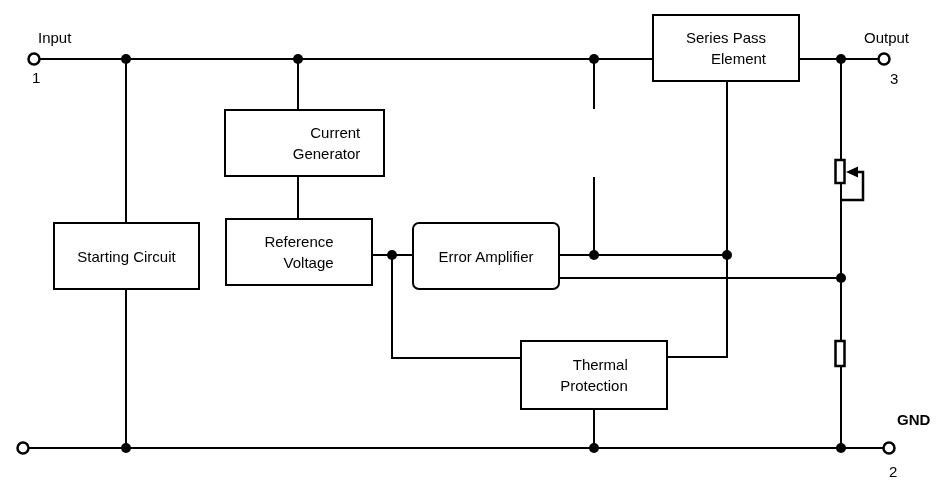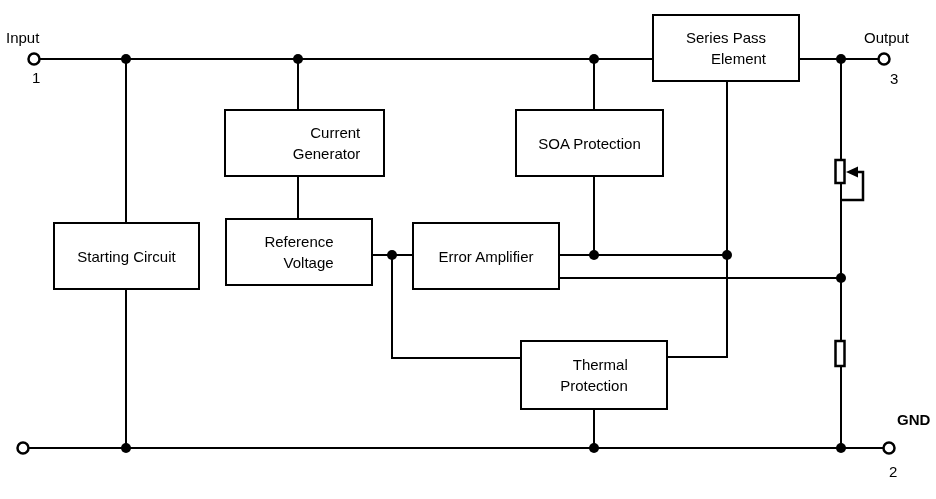--- a/index.html
+++ b/index.html
@@ -31,24 +31,24 @@
     font-size: 15px;
     line-height: 16px;
     white-space: nowrap;
   }
   
   .b-series-pass        { left: 652px; top: 14px;  width: 148px; height: 68px; }
   .b-current-generator  { left: 224px; top: 109px; width: 161px; height: 68px; padding-left: 44px; }
   .b-soa-protection     { left: 515px; top: 109px; width: 149px; height: 68px; }
   .b-starting-circuit   { left: 53px;  top: 222px; width: 147px; height: 68px; }
   .b-reference-voltage  { left: 225px; top: 218px; width: 148px; height: 68px; }
-  .b-error-amplifier    { left: 412px; top: 222px; width: 148px; height: 68px; }
+  .b-error-amplifier    { left: 412px; top: 222px; width: 148px; height: 68px; border-radius: 7px; }
   .b-thermal-protection { left: 520px; top: 324px; width: 148px; height: 70px; margin-top: 16px; }
   
-  .l-input  { left: 6px;  top: 30px;  }
+  .l-input  { left: 38px;  top: 30px;  }
   .l-pin1   { left: 32px;  top: 70px;  }
   .l-output { left: 864px; top: 30px;  }
   .l-pin3   { left: 890px; top: 71px;  }
   .l-gnd    { left: 897px; top: 412px; font-weight: bold; }
   .l-pin2   { left: 889px; top: 464px; }
 </style>
 </head>
 <body>
 
 <div class="stage">
@@ -110,23 +110,20 @@
   </svg>
 
   <div class="block b-series-pass">
     <span>Series Pass
 Element</span>
   </div>
   <div class="block b-current-generator">
     <span>Current
 Generator</span>
   </div>
-  <div class="block b-soa-protection">
-    <span>SOA Protection</span>
-  </div>
   <div class="block b-starting-circuit">
     <span>Starting Circuit</span>
   </div>
   <div class="block b-reference-voltage">
     <span>Reference
 Voltage</span>
   </div>
   <div class="block b-error-amplifier">
     <span>Error Amplifier</span>
   </div>

